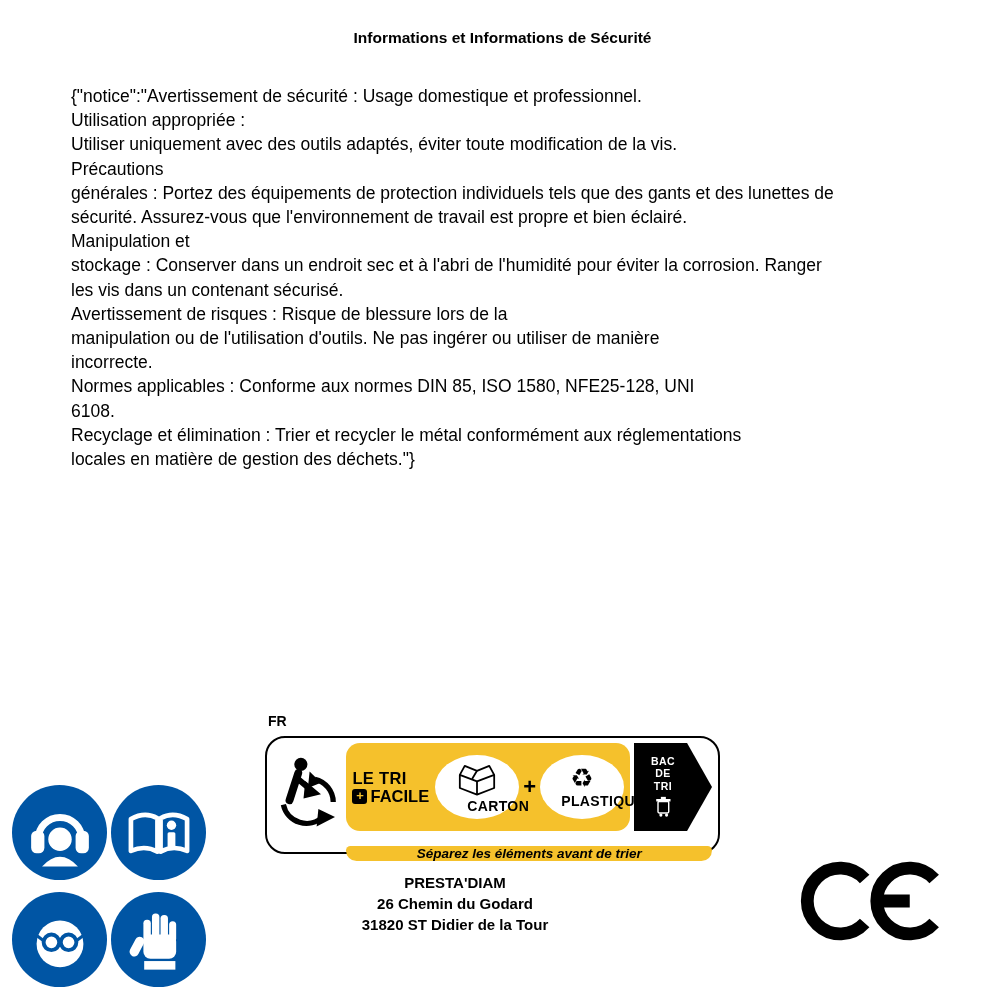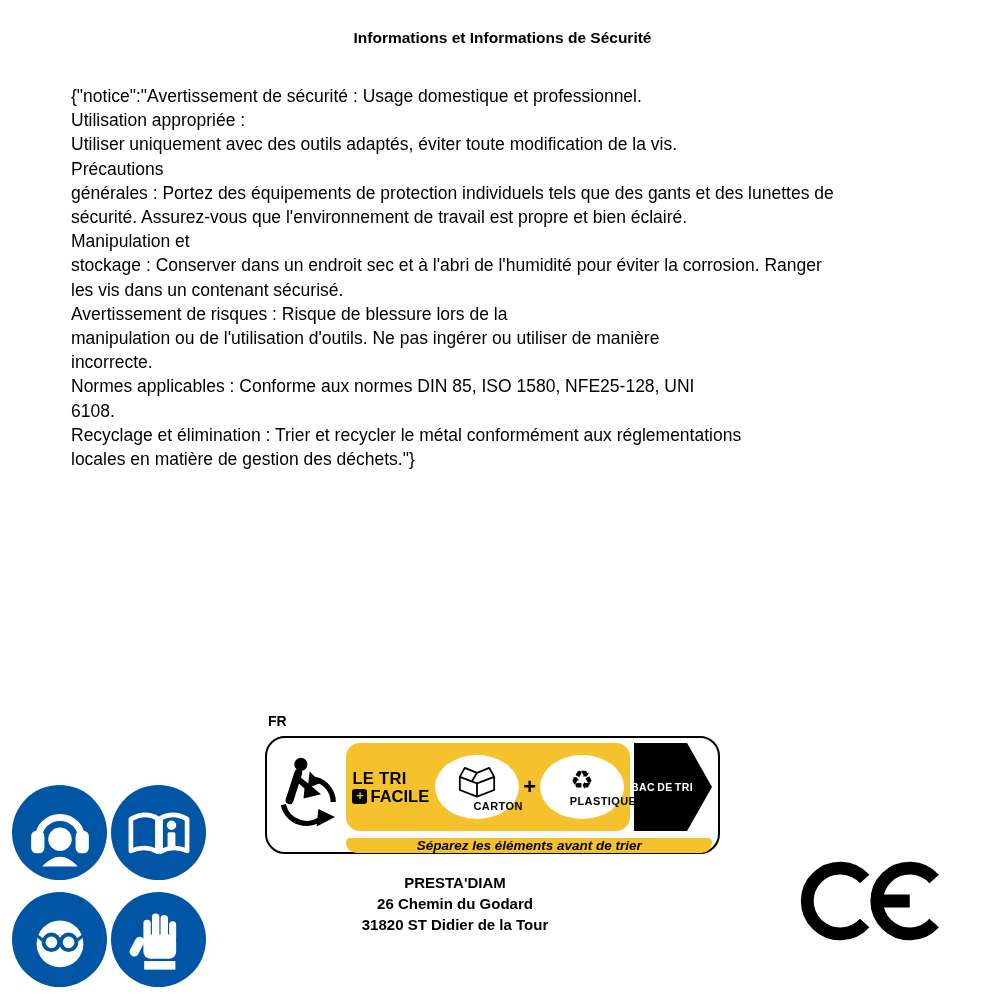--- a/index.html
+++ b/index.html
@@ -49,34 +49,34 @@
   .tri-w2{font-weight:bold;font-size:16.5px;display:flex;align-items:center;gap:3px;}
   .plusbox{
     display:inline-flex;align-items:center;justify-content:center;
     width:15px;height:15px;background:#000;color:var(--yellow);
     font-size:13px;font-weight:bold;border-radius:3px;
   }
   .oval{
     width:84px;height:64px;background:#fff;border-radius:50%;
     display:flex;flex-direction:column;align-items:center;justify-content:center;gap:1px;
   }
-  .oval .olabel{font-size:11px;font-weight:bold;letter-spacing:.4px;margin-left:42px;}
+  .oval .olabel{font-size:14px;font-weight:bold;letter-spacing:.4px;margin-left:42px;}
   .oval svg{width:52px;height:36px;}
   .recycle-glyph{font-size:26px;line-height:27px;}
   .mid-plus{font-size:22px;font-weight:bold;margin:0 -2px;}
   .bac-arrow{
     width:78px;margin-left:4px;background:#000;color:#fff;
     clip-path:polygon(0 0,68% 0,100% 50%,68% 100%,0 100%);
-    display:flex;flex-direction:row;align-items:center;justify-content:center;
+    display:flex;flex-direction:column;align-items:center;justify-content:center;
     padding-right:20px;box-sizing:border-box;gap:2px;
   }
   .bac-line{font-size:10.5px;font-weight:bold;line-height:10.5px;letter-spacing:.5px;}
   .bac-arrow svg{width:20px;height:23px;margin-top:2px;}
   .tagline{
-    height:24px;margin-top:7px;background:var(--yellow);
+    height:24px;margin-top:15px;background:var(--yellow);
     border-radius:6px 6px 14px 14px;
     display:flex;align-items:center;justify-content:center;
     font-style:italic;font-weight:bold;font-size:13.5px;
   }
 
   
   .contact{
     position:absolute;left:230px;top:872px;width:450px;
     text-align:center;font-weight:bold;font-size:15px;line-height:21px;
   }

